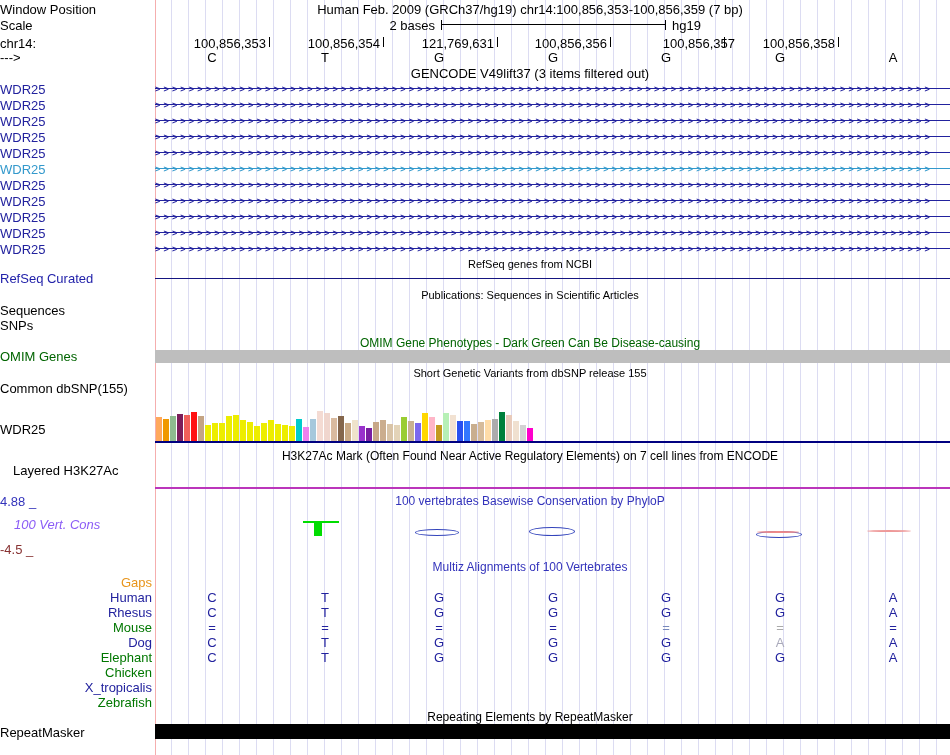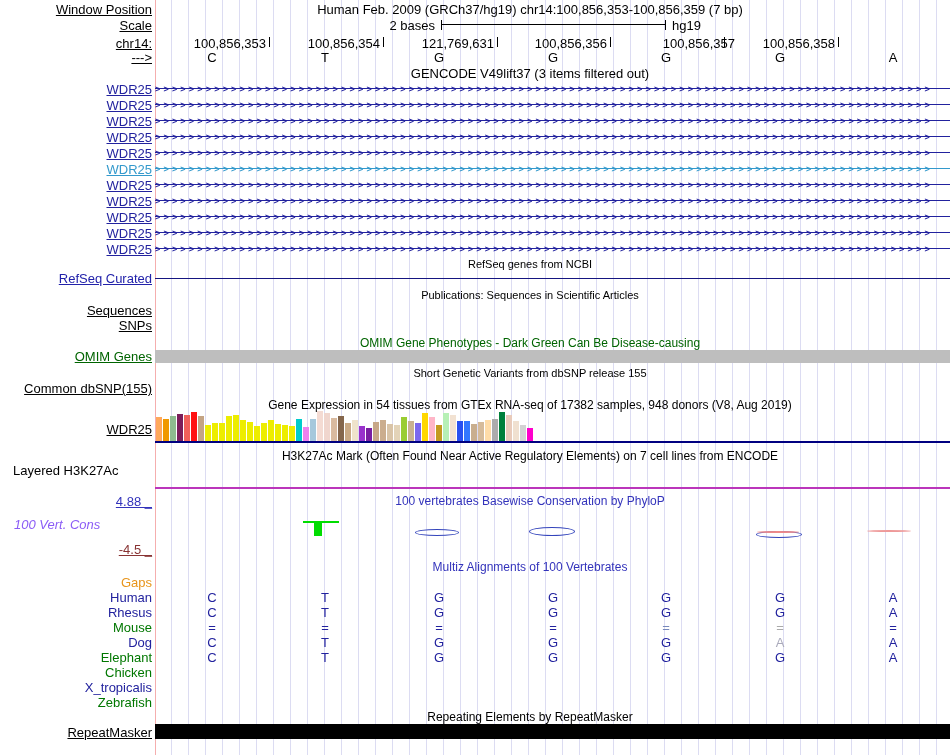--- a/index.html
+++ b/index.html
@@ -1,19 +1,19 @@
 <!DOCTYPE html>
 <html><head>
 <meta charset="utf-8">
 <style>
   html,body{margin:0;padding:0;background:#fff;}
   #app{position:relative;width:950px;height:755px;background:#fff;overflow:hidden;
        font-family:"Liberation Sans",sans-serif;font-size:13px;color:#000;}
   .abs{position:absolute;}
-  .lbl{position:absolute;left:0;width:152px;text-align:right;white-space:nowrap;text-decoration:underline;}
+  .lbl{position:absolute;left:0;width:152px;text-align:left;white-space:nowrap;}
   .cap{position:absolute;left:155px;width:750px;text-align:center;white-space:nowrap;}
   .small{font-size:11px;}
   .grid{position:absolute;left:155px;top:0;width:795px;height:755px;
         background:repeating-linear-gradient(to right,transparent 0,transparent 16px,#DCDCF2 16px,#DCDCF2 17px);}
   .guideline{position:absolute;left:155px;top:0;width:1px;height:755px;background:#F5AEAE;}
   .generow{position:absolute;left:155px;width:795px;height:16px;line-height:16px;
            font-size:9px;letter-spacing:3.2px;overflow:hidden;white-space:nowrap;font-weight:bold;
            background:linear-gradient(to bottom,transparent 7px,currentColor 7px,currentColor 8px,transparent 8px);}
   .hline{position:absolute;left:155px;width:795px;}
   .coordlbl{position:absolute;white-space:nowrap;text-align:right;width:90px;}
@@ -101,21 +101,20 @@
   <div class="lbl" style="top:303px;">Sequences</div>
   <div class="lbl" style="top:318px;">SNPs</div>
 
   <div class="cap" style="top:336px;font-size:12px;color:#006400;">OMIM Gene Phenotypes - Dark Green Can Be Disease-causing</div>
   <div class="lbl" style="top:349px;color:#006400;">OMIM Genes</div>
   <div class="hline" style="top:350px;height:13px;background:#BEBEBE;"></div>
 
   <div class="cap small" style="top:367px;">Short Genetic Variants from dbSNP release 155</div>
   <div class="lbl" style="top:381px;">Common dbSNP(155)</div>
 
-  <div class="cap" style="top:398px;font-size:12px;">Gene Expression in 54 tissues from GTEx RNA-seq of 17382 samples, 948 donors (V8, Aug 2019)</div>
   <div class="lbl" style="top:422px;">WDR25</div>
   <div id="gtex-bars">
       <div class="bar" style="left: 156px; top: 417px; height: 24px; background: rgb(255, 168, 92);"></div>
       <div class="bar" style="left: 163px; top: 419px; height: 22px; background: rgb(240, 152, 0);"></div>
       <div class="bar" style="left: 170px; top: 416px; height: 25px; background: rgb(143, 188, 143);"></div>
       <div class="bar" style="left: 177px; top: 414px; height: 27px; background: rgb(123, 30, 90);"></div>
       <div class="bar" style="left: 184px; top: 415px; height: 26px; background: rgb(240, 96, 90);"></div>
       <div class="bar" style="left: 191px; top: 412px; height: 29px; background: rgb(255, 17, 17);"></div>
       <div class="bar" style="left: 198px; top: 416px; height: 25px; background: rgb(196, 164, 132);"></div>
       <div class="bar" style="left: 205px; top: 425px; height: 16px; background: rgb(237, 237, 0);"></div>

